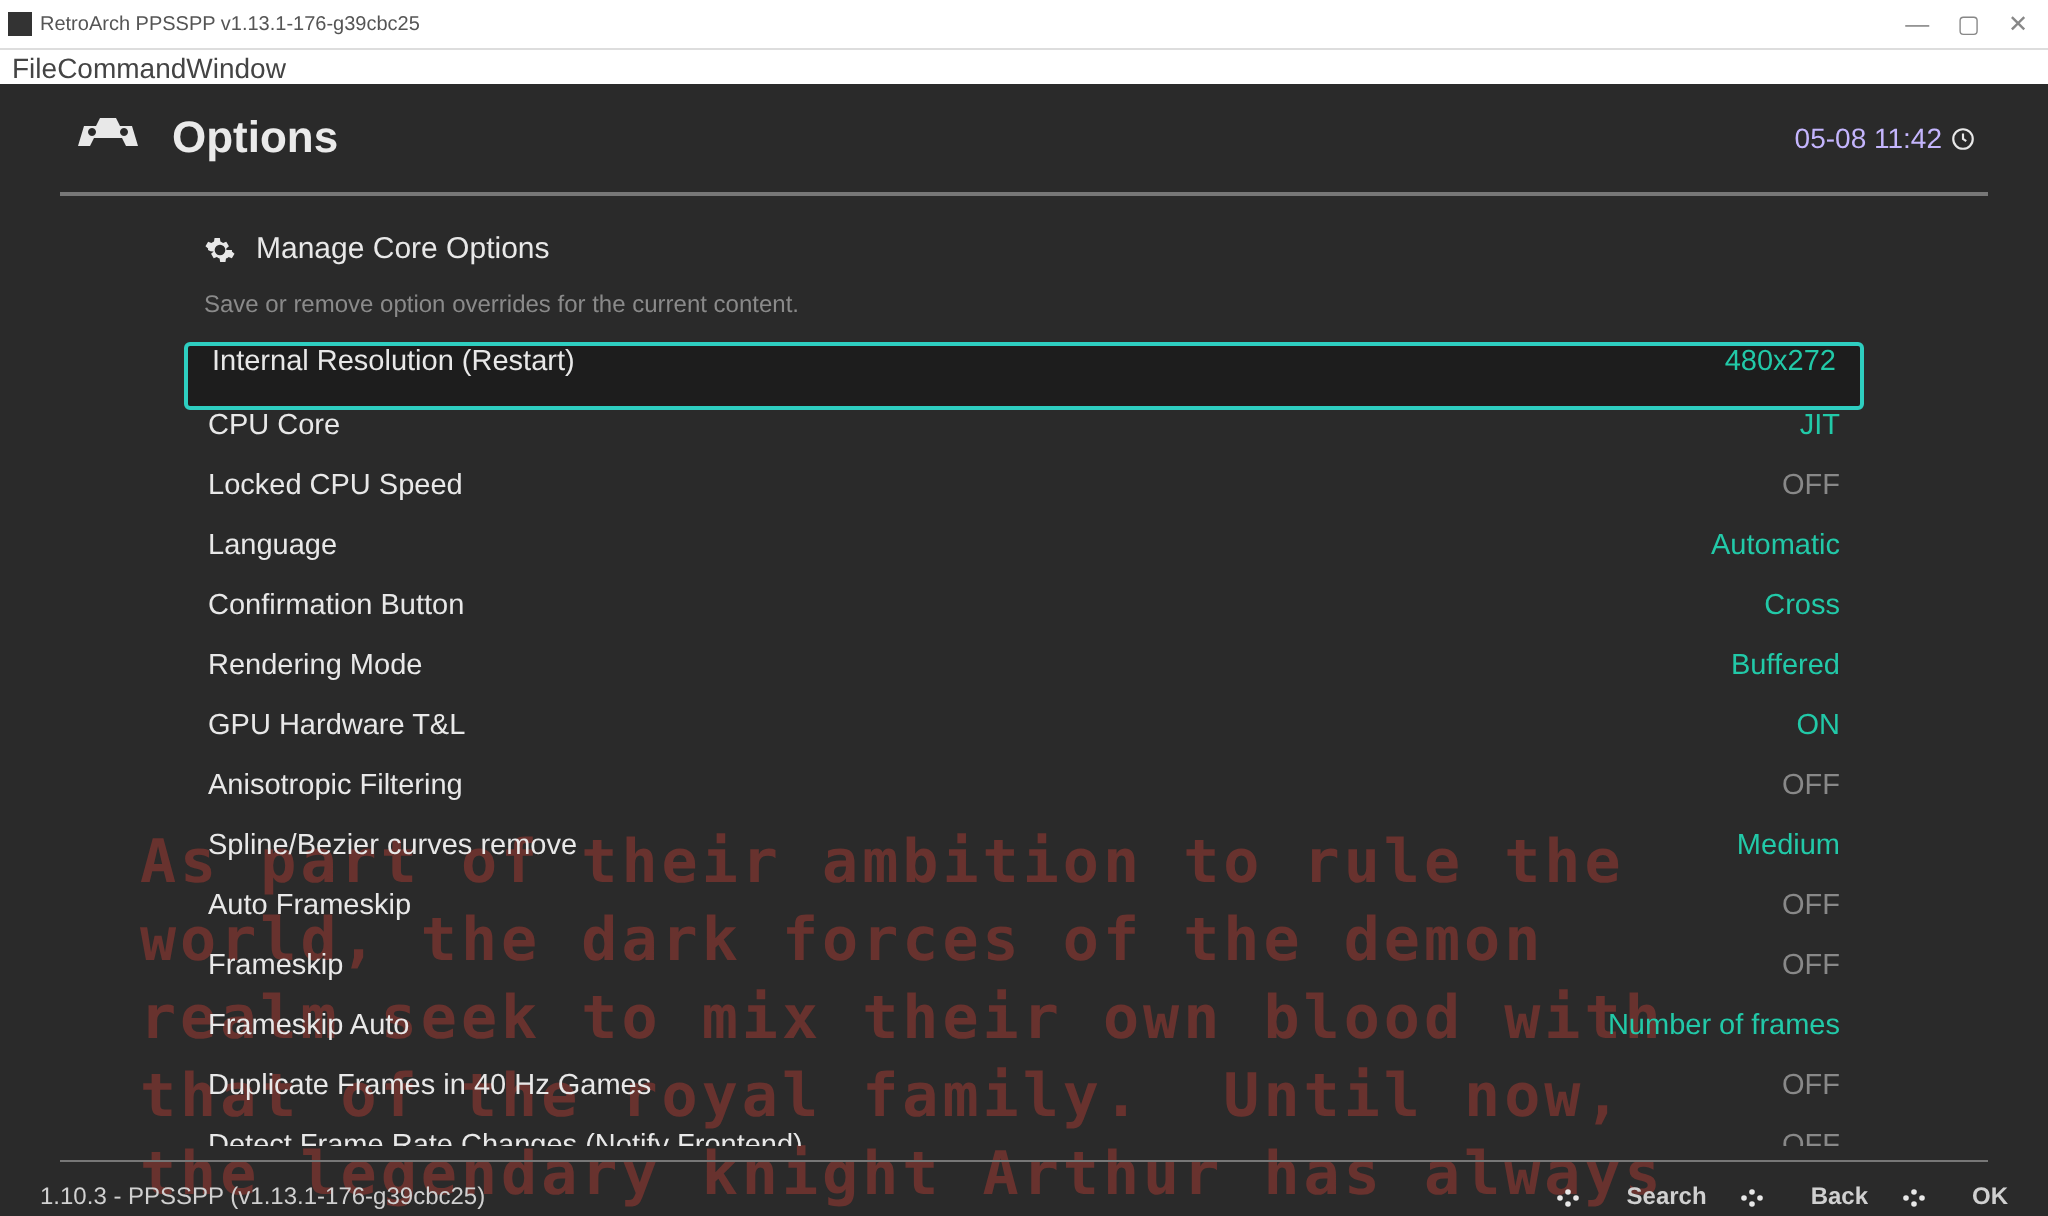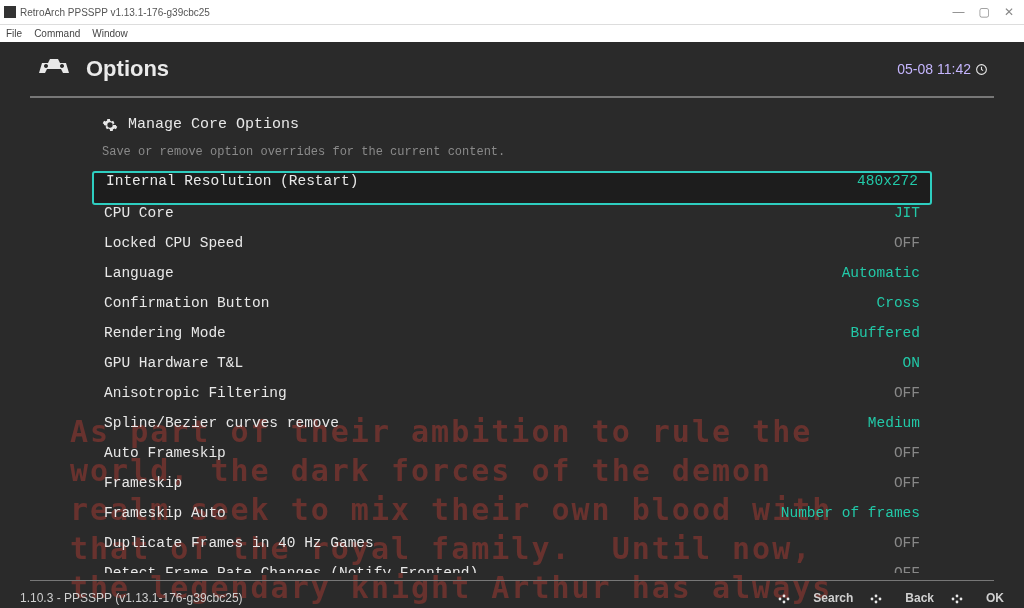--- a/index.html
+++ b/index.html
@@ -2,36 +2,36 @@
 <html><head>
 <meta charset="utf-8">
 <style>
   * { margin: 0; padding: 0; box-sizing: border-box; }
   html, body { width: 1024px; height: 608px; overflow: hidden; font-family: -apple-system, BlinkMacSystemFont, "Segoe UI", Arial, sans-serif; background: #f0f0f0; }
   
   .titlebar { height: 20px; background: #fff; display: flex; align-items: center; padding: 12px 4px; font-size: 10px; color: #555; border-bottom: 1px solid #ddd; }
   .titlebar .icon { width: 12px; height: 12px; background: #333; margin-right: 4px; display: inline-block; }
   .titlebar .win-controls { margin-left: auto; display: flex; gap: 14px; color: #888; font-size: 12px; padding-right: 6px; }
   
-  .menubar { height: 17px; background: #fff; display: flex; align-items: center; padding: 0 6px; font-size: 10px; color: #444; gap: 12px; }
+  .menubar { height: 17px; background: #fff; display: flex; align-items: center; padding: 0 6px; font-size: 14px; color: #444; }
   
   .emu { position: relative; width: 1024px; height: 571px; background: #2a2a2a; overflow: hidden; }
   
   .bg-text { position: absolute; top: 370px; left: 70px; right: 40px; font-family: monospace; font-size: 30px; font-weight: bold; color: rgba(180, 60, 50, 0.45); line-height: 1.3; letter-spacing: 2px; white-space: pre-wrap; pointer-events: none; }
   
   .header { position: absolute; top: 0; left: 0; right: 0; height: 54px; display: flex; align-items: center; padding: 0 36px; }
   .header-icon { width: 36px; height: 20px; margin-right: 14px; }
   .header-icon svg { width:100%; height:100%; }
   .header-title { font-size: 22px; font-weight: 600; color: #eaeaea; }
   .header-time { margin-left: auto; font-size: 14px; color: #c4b5fd; font-weight: 400; display:flex; align-items:center; gap:4px; }
   
   .hr-top { position: absolute; top: 54px; left: 30px; right: 30px; height: 1.5px; background: #777; }
   .hr-bot { position: absolute; bottom: 32px; left: 30px; right: 30px; height: 1.5px; background: #777; }
   
-  .content { position: absolute; top: 66px; left: 92px; right: 92px; bottom: 40px; overflow: hidden; font-family: Liberation Mono, monospace; }
+  .content { position: absolute; top: 66px; left: 92px; right: 92px; bottom: 40px; overflow: hidden; }
   
   .manage-row { display: flex; align-items: center; font-size: 15px; color: #e8e8e8; padding: 8px 10px; gap: 10px; }
   .manage-row .gear { width:16px; height:16px; }
   .subtext { font-size: 12px; color: #8a8a8a; padding: 4px 10px 12px 10px; }
   
   .opt { display: flex; justify-content: space-between; padding: 0 12px; height: 30px; font-size: 14.5px; color: #e8e8e8; position: relative; }
   .opt.selected { border: 2px solid #2ecec0; border-radius: 3px; background: rgba(0,0,0,0.3); height: 34px; }
   .opt .val { color: #888; }
   .opt .val.on { color: #22c9a8; }
   

